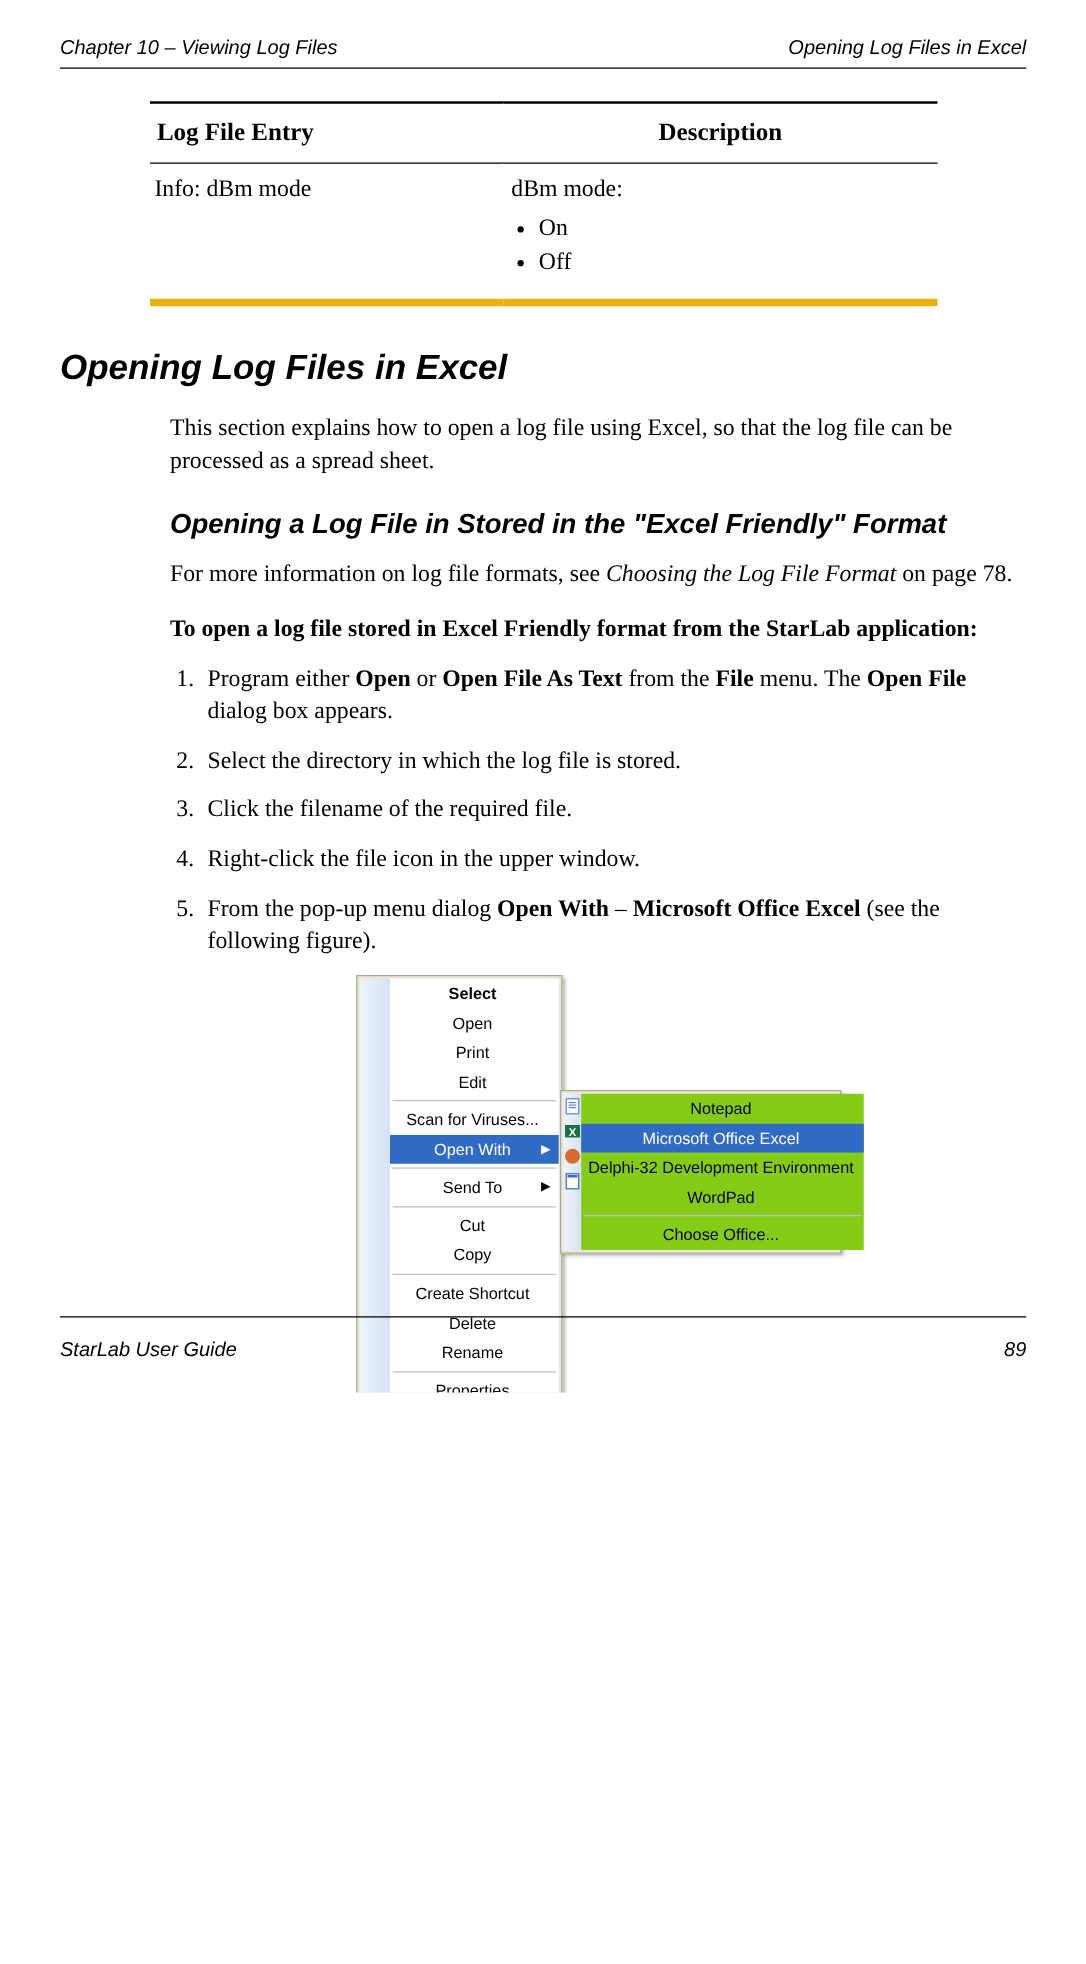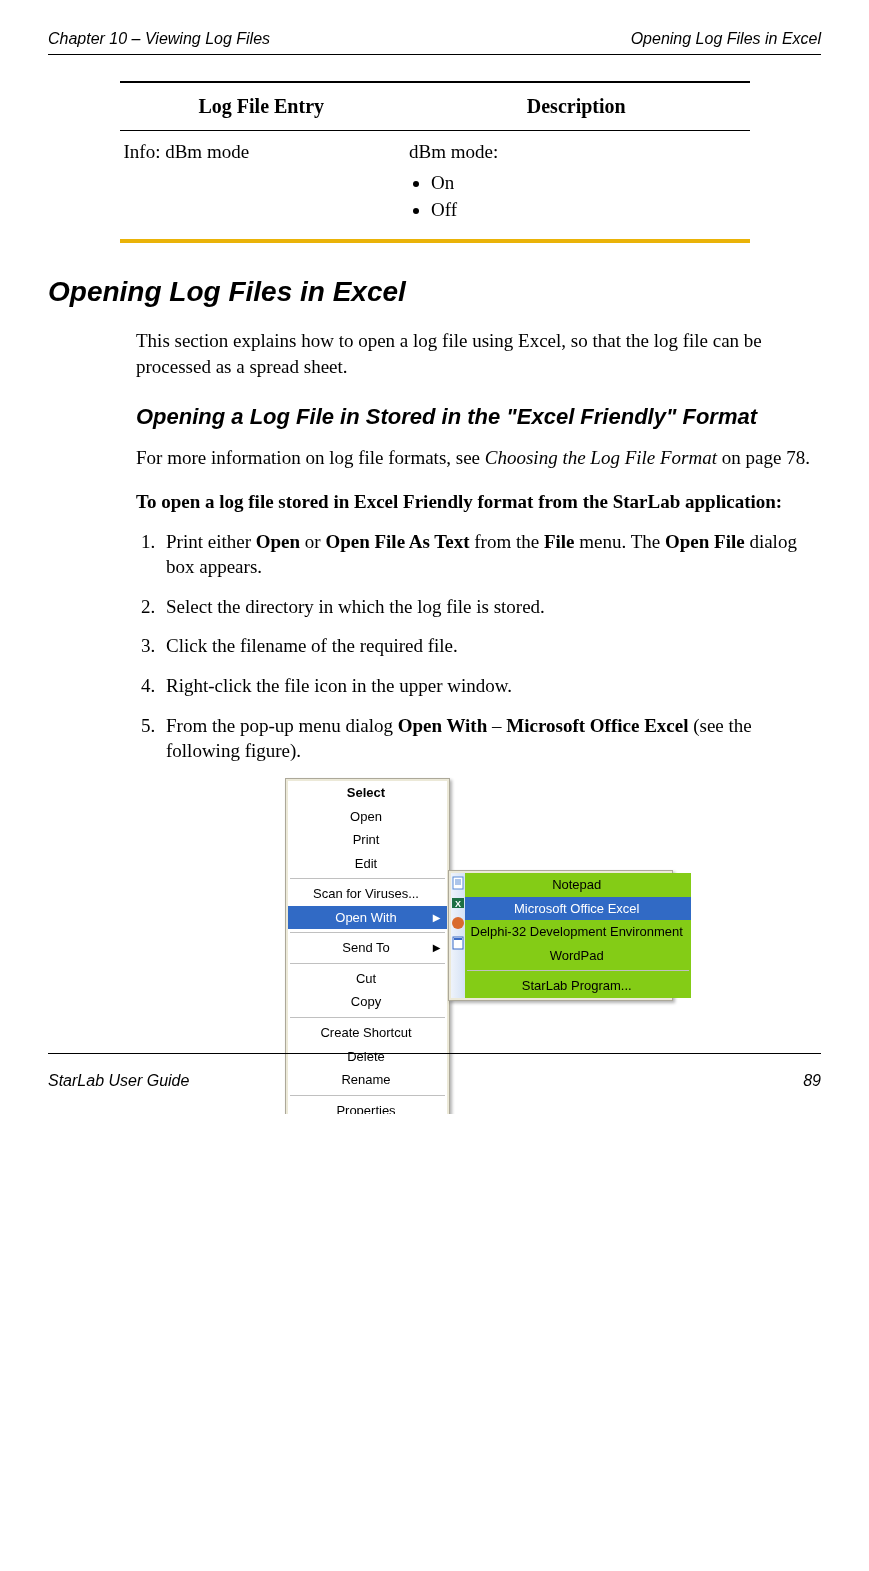--- a/index.html
+++ b/index.html
@@ -40,23 +40,23 @@
       margin: 0 auto 30px auto;
       border-collapse: collapse;
     }
     .tbl thead th {
       border-top: 2px solid #000;
       border-bottom: 1px solid #000;
       font-weight: bold;
       padding: 10px 6px;
       font-size: 20px;
     }
-    .tbl thead th:first-child { text-align: center; width: 45%; }
+    .tbl thead th:first-child { text-align: left; width: 45%; }
     .tbl thead th:last-child { text-align: center; }
-    .tbl tbody tr:last-child td { border-bottom: 4px solid #eab308; margin-left: 24px; }
+    .tbl tbody tr:last-child td { border-bottom: 6px solid #eab308; margin-left: 24px; }
     .tbl td {
       vertical-align: top;
       padding: 8px 6px 8px 6px;
       font-size: 19px;
     }
     .tbl td:first-child { padding-left: 4px;}
     ul.bul {
       margin: 0 0 8px 0;
       padding-left: 22px;
     }
@@ -121,21 +121,20 @@
       background: #ece9d8;
       border: 1px solid #aca899;
       box-shadow: 2px 2px 3px rgba(0,0,0,0.3);
       padding: 2px;
     }
     .menu-left {
       width: 165px;
     }
     .menu-left .pane {
       display: flex;
-      flex-direction: column;
     }
     .menu-left .gutter {
       width: 24px;
       background: linear-gradient(to right,#eef3fb,#d5e2f5);
     }
     .menu-left .items {
       flex: 1;
       background: #fff;
     }
     .m-item {
@@ -237,21 +236,21 @@
     <h3 class="sub">Opening a Log File in Stored in the "Excel Friendly" Format</h3>
 
     <p class="body">
       <span>For more information on log file formats, see </span><span class="ital">Choosing the Log File Format</span><span> on page 78.</span>
     </p>
 
     <p class="bold-lead">To open a log file stored in Excel Friendly format from the StarLab application:</p>
 
     <ol class="steps">
       <li>
-        <span>Print either </span><span class="bold">Open</span><span> or </span><span class="bold">Open File As Text</span><span> from the </span><span class="bold">File</span><span> menu. The </span><span class="bold">Open File</span><span> dialog box appears.</span>
+        <span>Program either </span><span class="bold">Open</span><span> or </span><span class="bold">Open File As Text</span><span> from the </span><span class="bold">File</span><span> menu. The </span><span class="bold">Open File</span><span> dialog box appears.</span>
       </li>
       <li>Select the directory in which the log file is stored.</li>
       <li>Click the filename of the required file.</li>
       <li>Right-click the file icon in the upper window.</li>
       <li>
         <span>From the pop-up menu dialog </span><span class="bold">Open With</span><span> – </span><span class="bold">Microsoft Office Excel</span><span> (see the following figure).</span>
       </li>
     </ol>
 
     <div class="fig ctx-wrap">
@@ -312,21 +311,21 @@
                       <rect x="3" y="2" width="8" height="2" fill="#3b6cc7"></rect>
                     </svg>
                   </div>
               </div>
               <div class="items">
                 <div class="m-item">Notepad</div>
                 <div class="m-item hover">Microsoft Office Excel</div>
                 <div class="m-item">Delphi-32 Development Environment</div>
                 <div class="m-item">WordPad</div>
                 <div class="m-item sep"></div>
-                <div class="m-item">StarLab Program...</div>
+                <div class="m-item">Choose Office...</div>
               </div>
             </div>
           </div>
         </div>
       </div>
     </div>
 
     <p class="fig-caption">Figure 10-11 Open File Dialog Box</p>
 
   </div>

